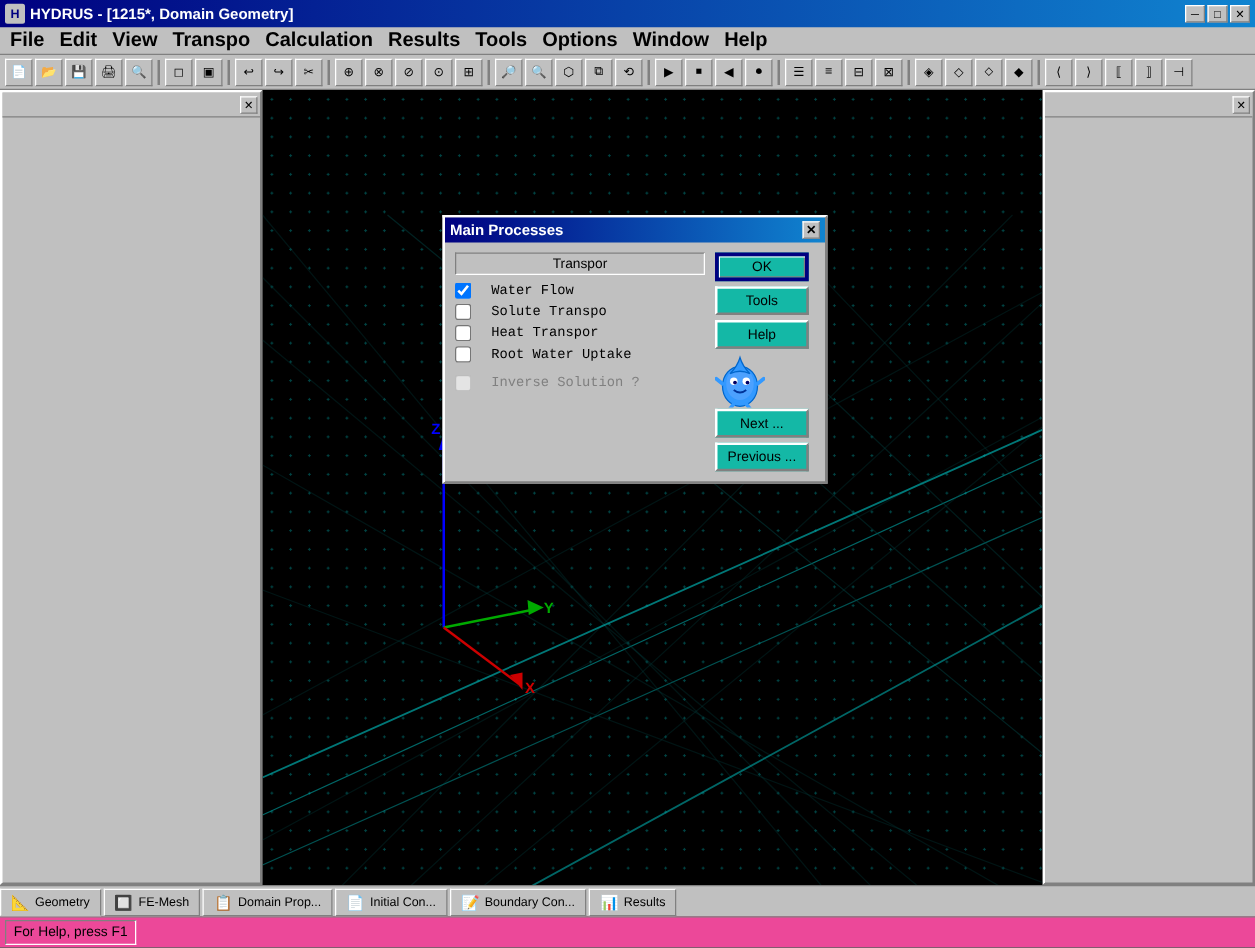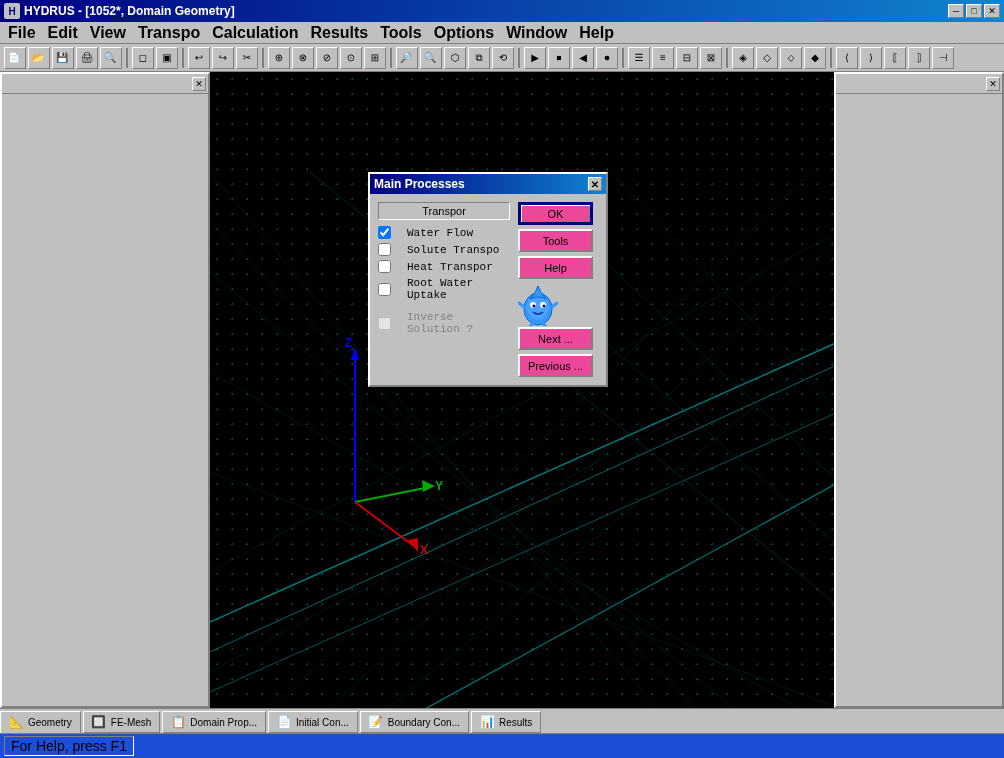--- a/index.html
+++ b/index.html
@@ -94,26 +94,26 @@
     
     .right-panel {
       width: 170px;
       background: #c0c0c0;
       border: 2px solid; border-color: #fff #808080 #808080 #fff;
     }
 
     
     .status-bar {
       height: 25px;
-      background: #1d4ed8;
+      background: #ec4899;
       border-top: 1px solid #808080;
       display: flex;
       align-items: center;
       padding: 0 4px;
-      font-size: 14px;
+      font-size: 11px;
     }
     .status-section {
       border: 1px solid; border-color: #808080 #fff #fff #808080;
       padding: 2px 6px;
       height: 20px;
       display: flex; align-items: center;
     }
 
     
     .tab-bar {
@@ -130,22 +130,22 @@
       border: 1px solid; border-color: #fff #808080 #808080 #fff;
       cursor: pointer;
       display: flex; align-items: center; gap: 4px;
       font-size: 10px;
       margin-right: 2px;
     }
     .tab.active { background: #c0c0c0; border-bottom: 1px solid #c0c0c0; }
     .tab-icon { font-size: 12px; }
     .dialog {
       position: absolute;
-      top: 100px; left: 158px;
-      width: 240px;
+      top: 100px; left: 144px;
+      width: 308px;
       background: #c0c0c0;
       border: 2px solid; border-color: #fff #808080 #808080 #fff;
       pointer-events: all;
       box-shadow: 2px 2px 4px rgba(0,0,0,0.5);
     }
     .dialog-title {
       background: linear-gradient(to right, #000080, #1084d0);
       color: white;
       height: 20px;
       display: flex; align-items: center;
@@ -195,21 +195,21 @@
       font-family: 'Courier New', monospace;
     }
     .checkbox-item input[type="checkbox"] {
       width: 13px; height: 13px;
       cursor: pointer;
     }
 
     
     .dialog-btn {
       width: 75px; height: 23px;
-      background: #ec4899;
+      background: #14b8a6;
       border: 2px solid; border-color: #fff #808080 #808080 #fff;
       font-size: 11px; cursor: pointer;
       font-family: 'MS Sans Serif', Arial, sans-serif;
       display: flex; align-items: center; justify-content: center;
     }
     .dialog-btn.default-btn {
       border: 3px solid #000080;
       border-color: #000080;
       box-shadow: inset 1px 1px 0 #fff, inset -1px -1px 0 #808080;
     }
@@ -237,21 +237,21 @@
     .inner-title { font-size: 11px; }
     .inner-btn { width: 14px; height: 14px; background: #c0c0c0; border: 1px solid; border-color: #fff #808080 #808080 #fff; font-size: 9px; cursor: pointer; display: flex; align-items: center; justify-content: center; }
   </style>
 </head>
 <body>
 
 <div class="title-bar">
   <div class="title-bar-icon">
     <span style="font-size:10px; color:#000080; font-weight:bold;">H</span>
   </div>
-  <span class="title-bar-text">HYDRUS - [1052*, Domain Geometry]</span>
+  <span class="title-bar-text">HYDRUS - [1215*, Domain Geometry]</span>
   <div class="title-bar-buttons">
     <div class="title-btn">─</div>
     <div class="title-btn">□</div>
     <div class="title-btn">✕</div>
   </div>
 </div>
 
 <div class="menu-bar">
   <div class="menu-item">File</div>
   <div class="menu-item">Edit</div>

